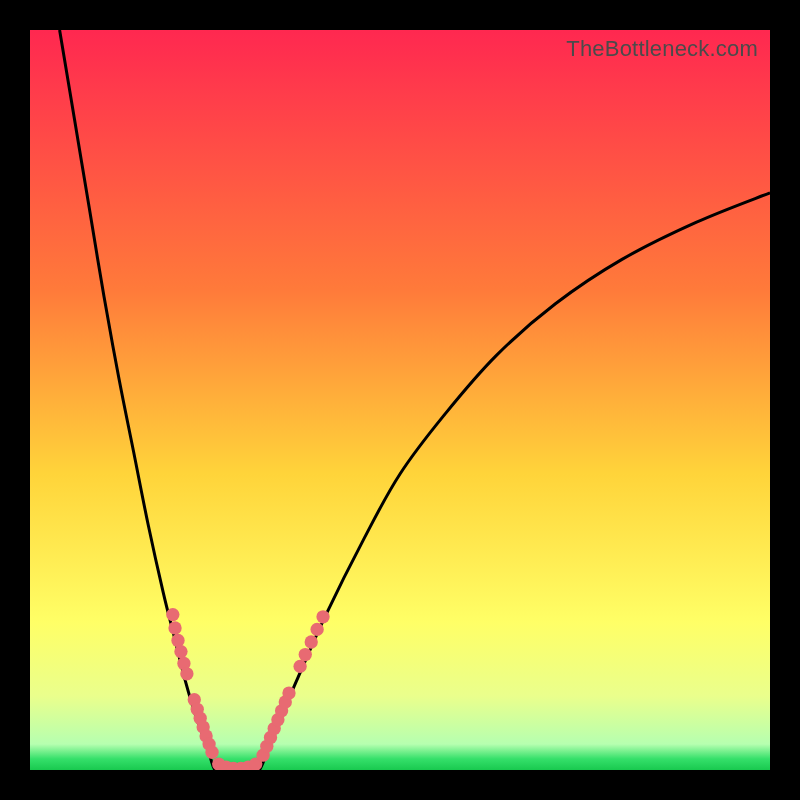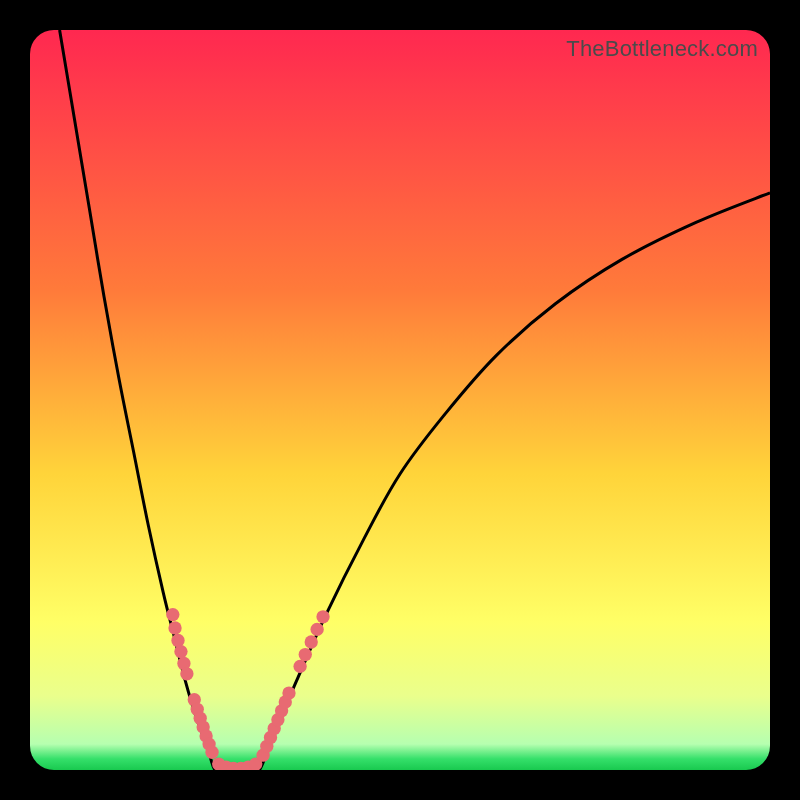--- a/index.html
+++ b/index.html
@@ -17,21 +17,20 @@
     width: 800px; height: 800px;
     background: #000;
   }
   .plot {
     position: absolute;
     left: 30px;
     top: 30px;
     width: 740px;
     height: 740px;
     overflow: hidden;
-    border-radius: 24px;
   }
   .gradient {
     position: absolute;
     left: 0; top: 0; right: 0; bottom: 0;
   }
   .watermark {
     position: absolute;
     top: 6px;
     right: 12px;
     color: #4b4b4b;

